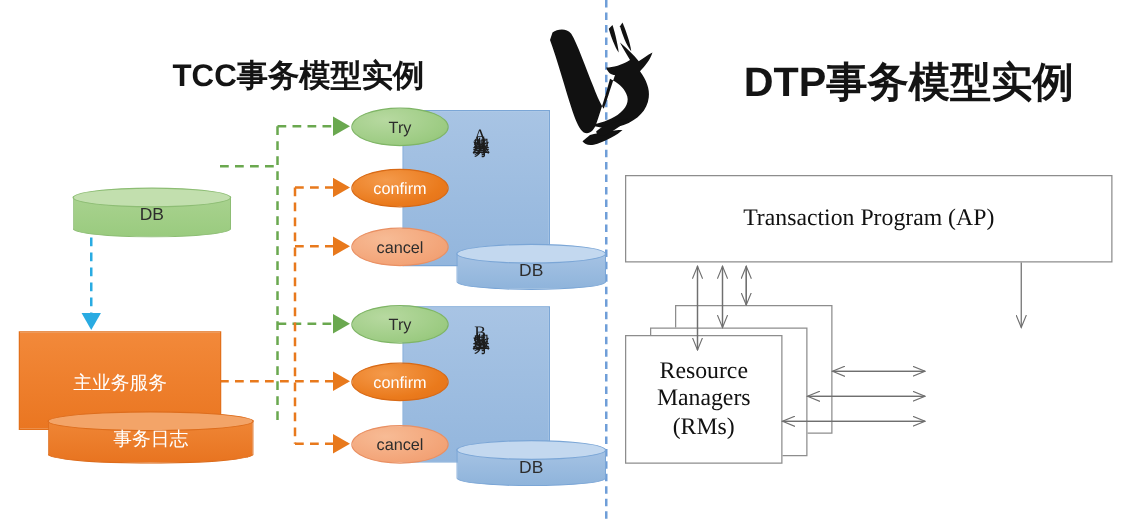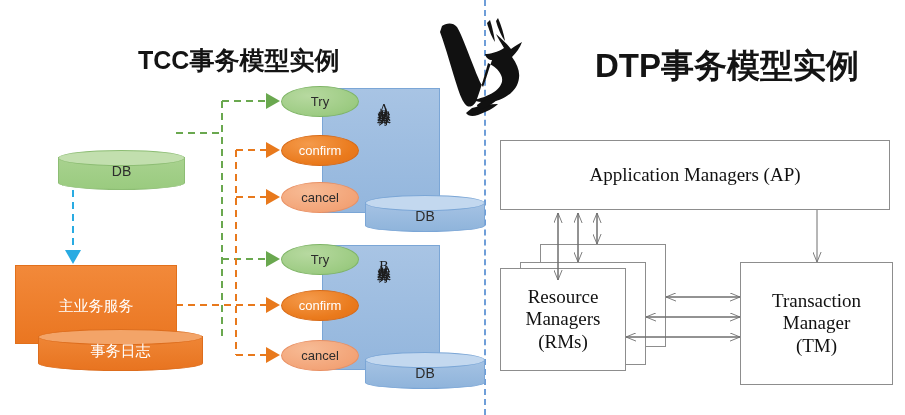--- a/index.html
+++ b/index.html
@@ -267,38 +267,31 @@
     <span>confirm</span>
   </div>
   <div class="ell cancel" style="left:281px; top:340px; width:78px; height:31px;">
     <span>cancel</span>
   </div>
 
   <div class="plain-box ghost" style="left:540px; top:244px; width:126px; height:103px;"></div>
   <div class="plain-box ghost" style="left:520px; top:262px; width:126px; height:103px;"></div>
 
   <div class="plain-box" id="dtp-ap" style="left:500px; top:140px; width:390px; height:70px;">
-    <span>Application Managers (AP)</span>
+    <span>Transaction Program (AP)</span>
   </div>
 
   <div class="plain-box" id="dtp-rm-front" style="left:500px; top:268px; width:126px; height:103px;">
     <span style="display:block;">
       <span>Resource</span><br>
       <span>Managers</span><br>
       <span>(RMs)</span>
     </span>
   </div>
 
-  <div class="plain-box" id="dtp-tm" style="left:740px; top:262px; width:153px; height:123px;">
-    <span style="display:block;">
-      <span>Transaction</span><br>
-      <span>Manager</span><br>
-      <span>(TM)</span>
-    </span>
-  </div>
 
   <svg class="overlay">
     <g stroke="#6f6f6f" stroke-width="1" fill="none">
 
       <path d="M558,280 L558,213" marker-end="url(#ah-grey-e)"></path>
       <path d="M578,213 L578,262" marker-end="url(#ah-grey-e)"></path>
       <path d="M597,244 L597,213" marker-end="url(#ah-grey-e)"></path>
       <path d="M597,213 L597,244" marker-end="url(#ah-grey-e)"></path>
       <path d="M578,262 L578,213" marker-end="url(#ah-grey-e)"></path>
       <path d="M558,213 L558,280" marker-end="url(#ah-grey-e)"></path>

